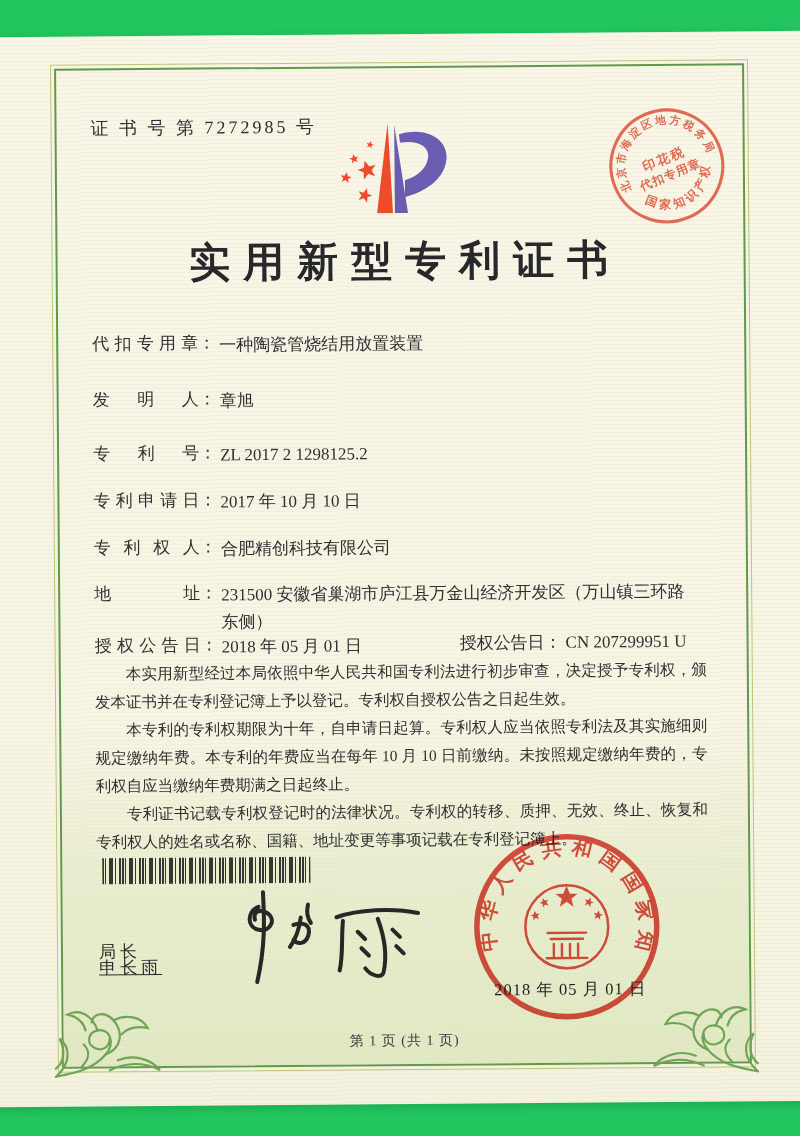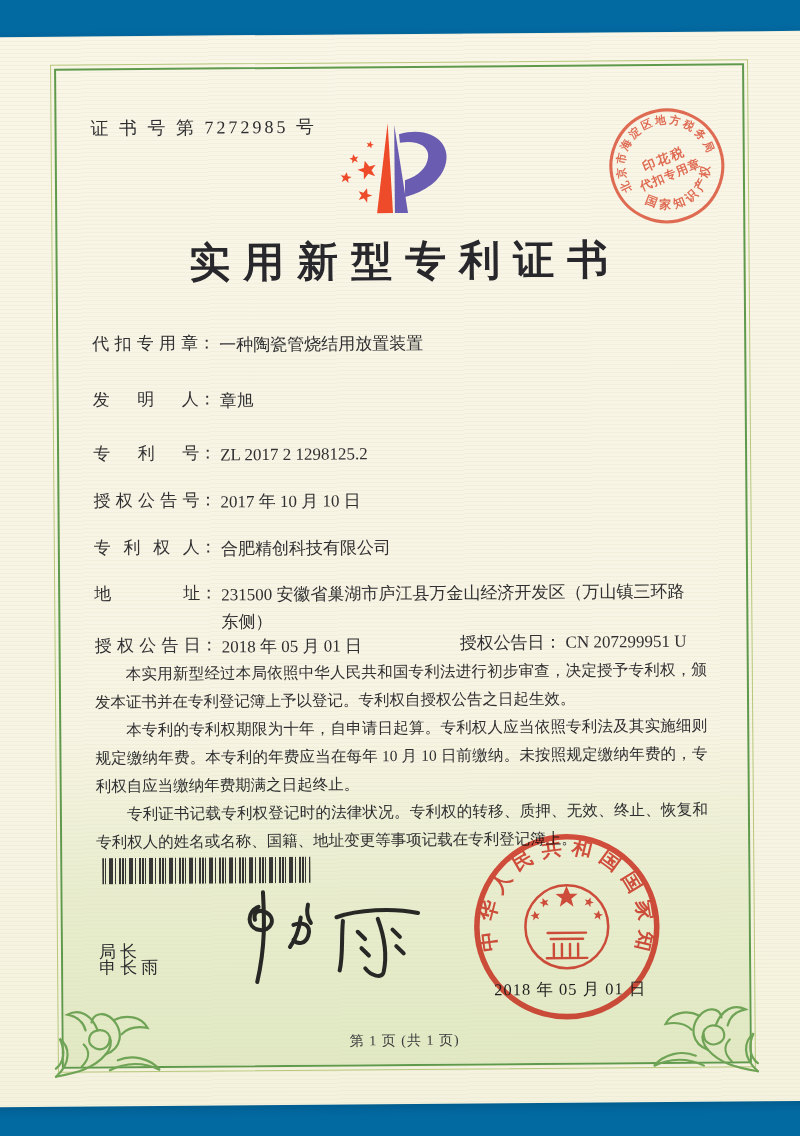--- a/index.html
+++ b/index.html
@@ -1,21 +1,21 @@
 <!DOCTYPE html>
 <html><head>
 <meta charset="utf-8">
 <style>
   html,body{margin:0;padding:0;}
   body{
     width:800px;height:1136px;overflow:hidden;
     font-family:"Liberation Serif","DejaVu Serif",serif;
     background:#f7f5ef;
   }
-  .stage{position:relative;width:800px;height:1136px;background:#0369a1;overflow:hidden;}
+  .stage{position:relative;width:800px;height:1136px;background:#22c55e;overflow:hidden;}
   .paper{
     position:absolute;left:-12px;top:34px;width:826px;height:1070px;
     background:
       repeating-linear-gradient(180deg, rgba(196,204,156,.13) 0 1px, rgba(0,0,0,0) 1px 4px),
       linear-gradient(180deg,#f9f5e7 0%,#f8f4e4 70%,#f4f2de 100%);
     transform:rotate(-0.45deg);
     box-shadow:0 3px 10px rgba(0,0,0,.15);
   }
   .frame{
     position:absolute;left:70px;top:32px;width:686px;height:996px;
@@ -59,21 +59,21 @@
     position:absolute;left:112px;top:822px;width:208px;height:26px;
     background:repeating-linear-gradient(90deg,
       #1d1d1f 0 2px,transparent 2px 3px,
       #1d1d1f 3px 4px,transparent 4px 7px,
       #1d1d1f 7px 11px,transparent 11px 13px,
       #1d1d1f 13px 14px,transparent 14px 17px,
       #1d1d1f 17px 19px,transparent 19px 20px);
     opacity:.88;
   }
   .signer-title{position:absolute;left:108px;top:904px;font-size:17px;letter-spacing:4px;color:#2c2c2e;}
-  .signer-name{position:absolute;left:108px;top:920px;font-size:17px;letter-spacing:4px;color:#2c2c2e;}
+  .signer-name{position:absolute;left:108px;top:920px;font-size:17px;letter-spacing:4px;color:#2c2c2e;text-decoration:underline;}
   .signature{position:absolute;left:222px;top:848px;width:220px;height:108px;}
   .seal{position:absolute;left:480px;top:798px;width:192px;height:192px;mix-blend-mode:multiply;opacity:.93;}
   .seal-date{position:absolute;left:503px;top:946px;font-size:16.5px;letter-spacing:1px;color:#1e1e1e;z-index:3;}
   .stamp{position:absolute;left:622px;top:74px;width:120px;height:120px;mix-blend-mode:multiply;opacity:.85;}
   .footer{
     position:absolute;left:70px;top:998px;width:686px;text-align:center;
     font-size:14px;letter-spacing:1px;color:#3a3a3c;
   }
 </style>
 </head>
@@ -131,21 +131,21 @@
     <div class="frow" style="top:296px">
       <span class="flabel">代扣专用章</span><span class="fcolon"></span><span class="fvalue">一种陶瓷管烧结用放置装置</span>
     </div>
     <div class="frow" style="top:352px">
       <span class="flabel">发明人</span><span class="fcolon"></span><span class="fvalue">章旭</span>
     </div>
     <div class="frow" style="top:406px">
       <span class="flabel">专利号</span><span class="fcolon"></span><span class="fvalue">ZL 2017 2 1298125.2</span>
     </div>
     <div class="frow" style="top:453px">
-      <span class="flabel">授权公告号</span><span class="fcolon"></span><span class="fvalue">2017 年 10 月 10 日</span>
+      <span class="flabel">专利申请日</span><span class="fcolon"></span><span class="fvalue">2017 年 10 月 10 日</span>
     </div>
     <div class="frow" style="top:500px">
       <span class="flabel">专利权人</span><span class="fcolon"></span><span class="fvalue">合肥精创科技有限公司</span>
     </div>
     <div class="frow" style="top:546px">
       <span class="flabel">地址</span><span class="fcolon"></span><span class="fvalue">231500 安徽省巢湖市庐江县万金山经济开发区（万山镇三环路东侧）</span>
     </div>
 
     <div class="frow grant" style="top:598px">
       <span class="flabel">授权公告日</span><span class="fcolon"></span><span class="fvalue">2018 年 05 月 01 日</span>

